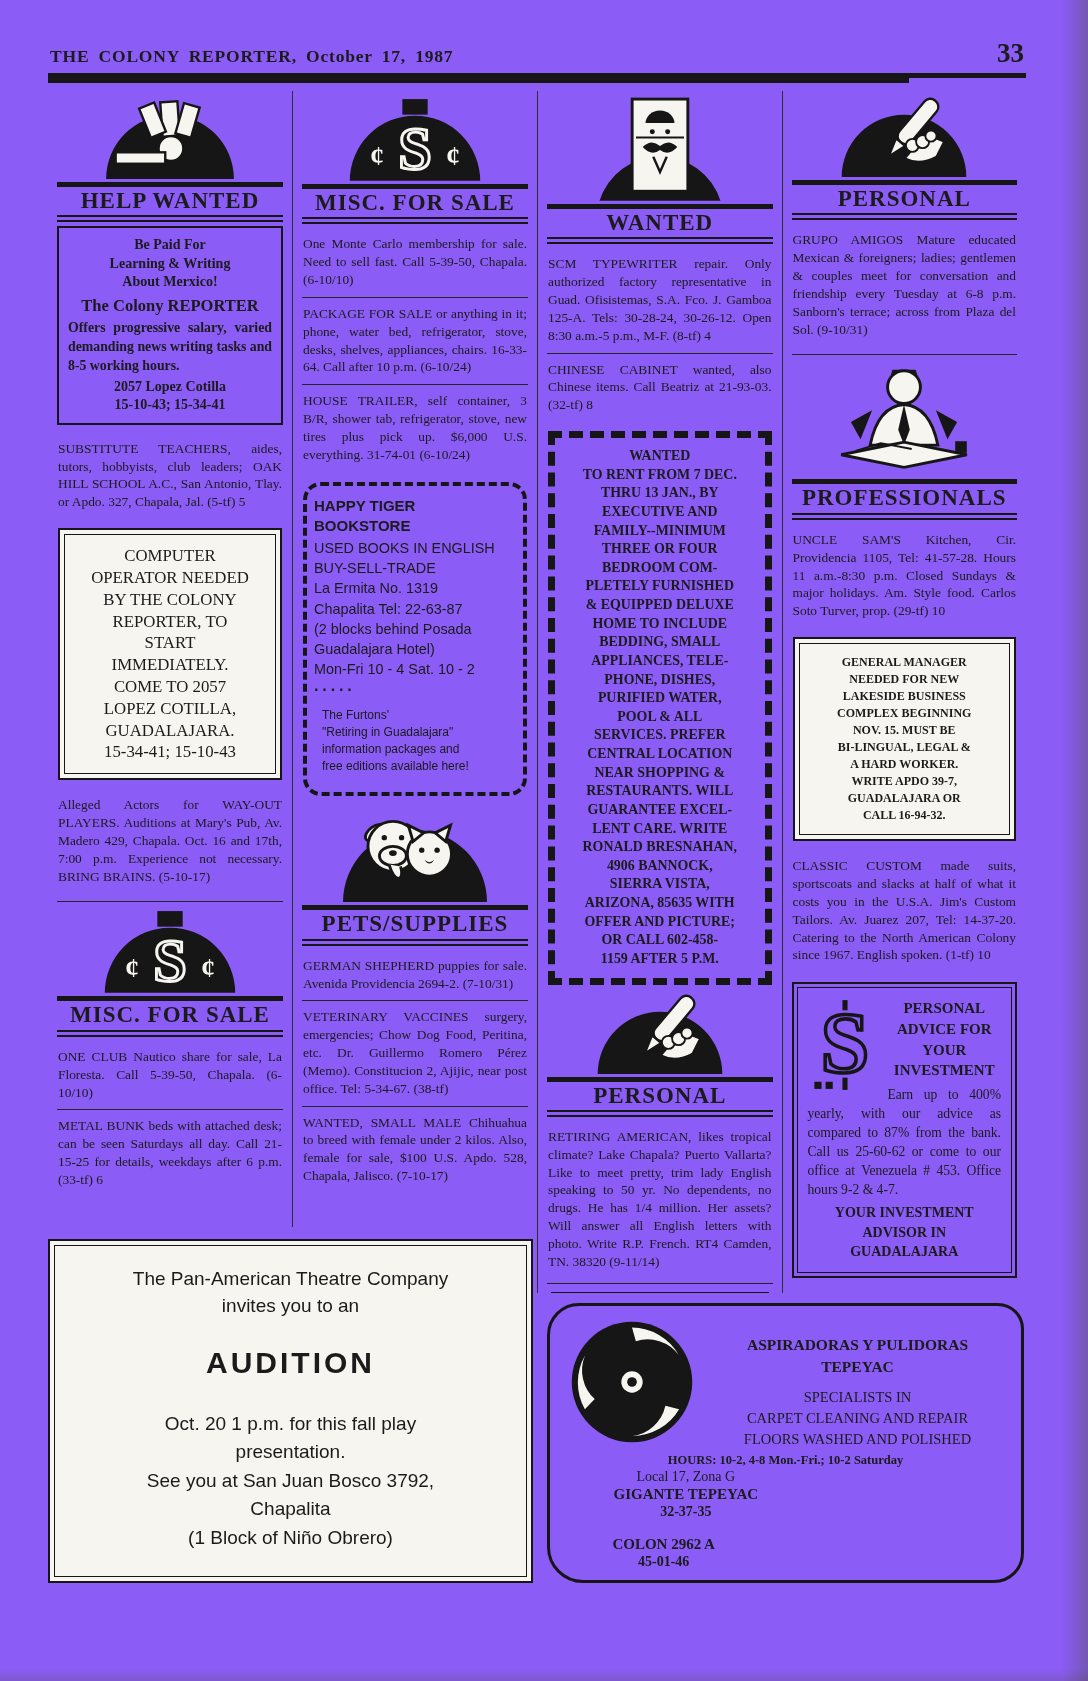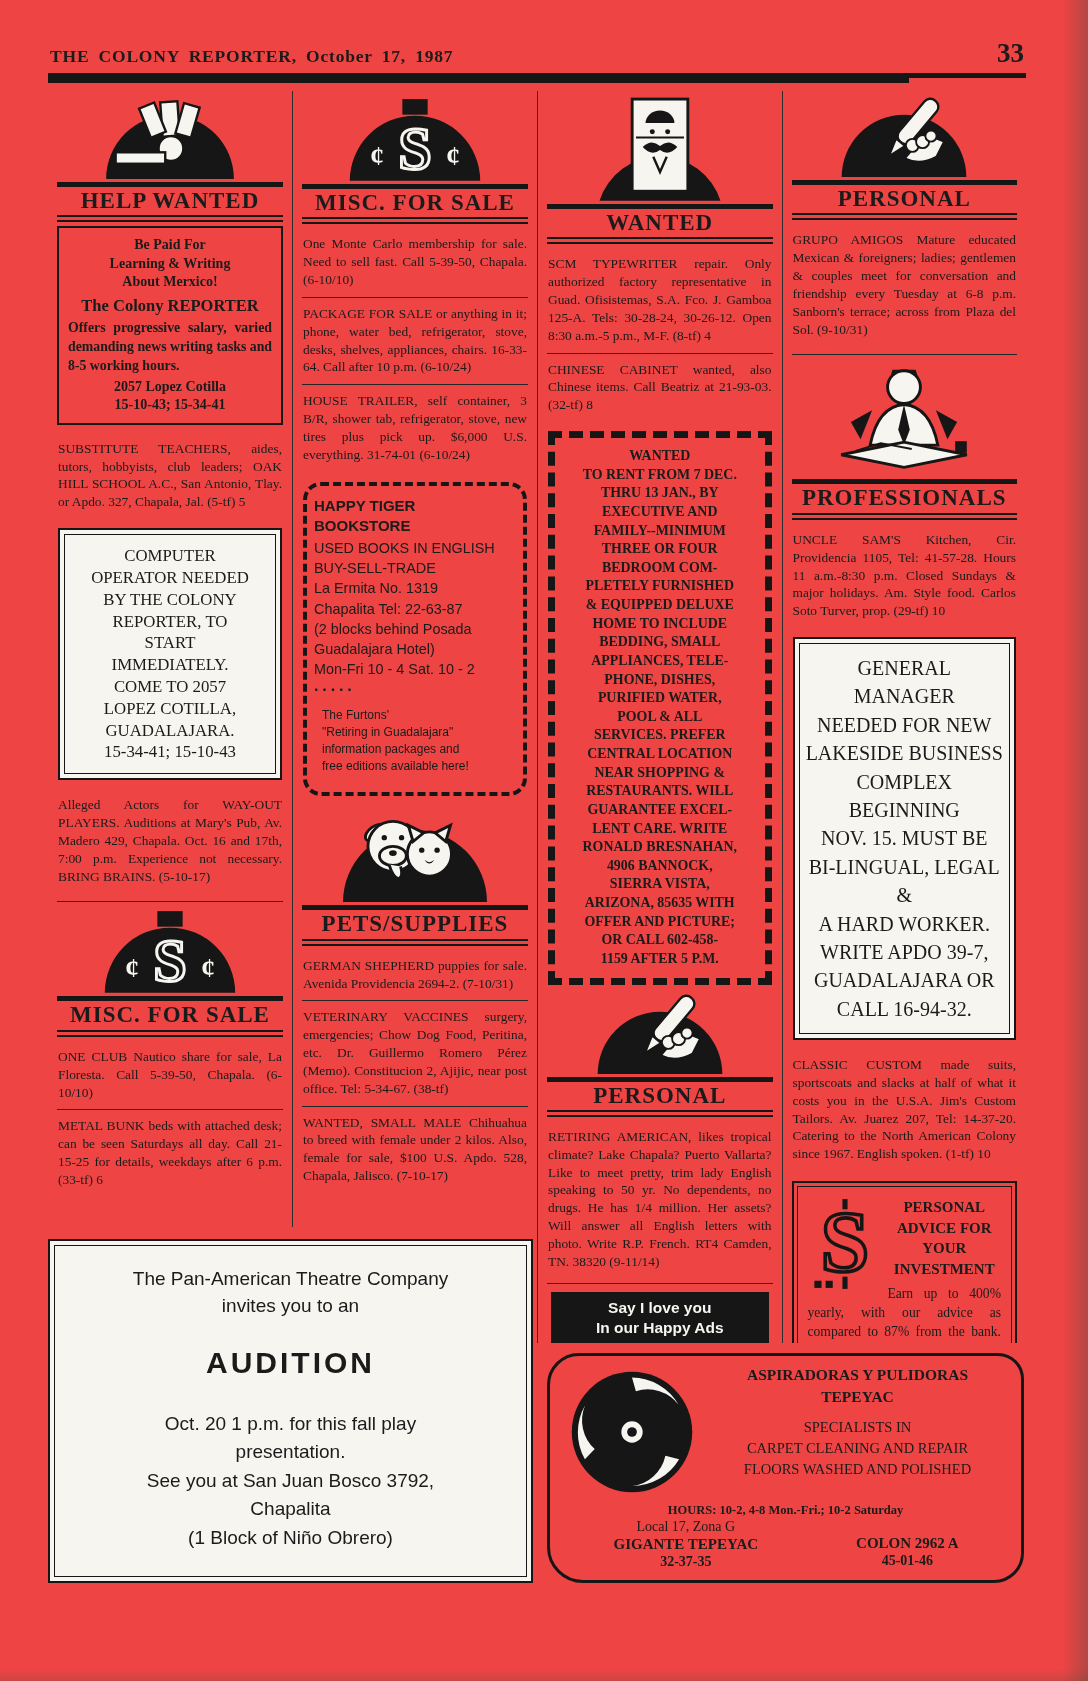--- a/index.html
+++ b/index.html
@@ -4,21 +4,21 @@
 <style>
   html,body{margin:0;padding:0;}
   body{
     width:1088px;height:1681px;overflow:hidden;position:relative;
     background:#efede6;
     font-family:"Liberation Serif",serif;color:#1b1b1b;
     -webkit-font-smoothing:antialiased;
   }
   .sheet{
     position:absolute;inset:0;
-    background:#ef4444;
+    background:#8b5cf6;
     padding:40px 62px 0 48px;box-sizing:border-box;
   }
   .paper-edge{position:absolute;top:0;right:0;width:26px;height:100%;
     background:linear-gradient(to right,rgba(80,75,65,0),rgba(80,75,65,.38));}
   .paper-edge-bottom{position:absolute;left:0;bottom:0;width:100%;height:12px;
     background:linear-gradient(to bottom,rgba(80,75,65,0),rgba(80,75,65,.22));}
 
   
   .mast-row{display:flex;justify-content:space-between;align-items:flex-end;padding:0 2px 6px;}
   .masthead{font-weight:700;font-size:17.5px;letter-spacing:.8px;word-spacing:4px;}
@@ -56,21 +56,21 @@
   
   .bp{border:2.5px solid #161616;padding:8px 9px;margin:4px 0 8px;font-weight:700;}
   .bp p{margin:0;}
   .bp .c{text-align:center;font-size:14px;line-height:1.32;}
   .bp .sub{text-align:center;font-size:16.5px;margin:4px 0 2px;}
   .bp .j{text-align:justify;font-size:13.8px;line-height:1.4;margin:2px 0;}
 
   .duo{border:2.5px solid #161616;padding:4px;margin:9px 1px;background:#f7f5ef;}
   .duo-in{border:1.5px solid #161616;padding:10px 6px;text-align:center;}
   .computer .duo-in{font-size:16.8px;line-height:1.3;}
-  .gm .duo-in{font-weight:400;font-size:20px;line-height:1.42;}
+  .gm .duo-in{font-weight:700;font-size:12px;line-height:1.42;}
 
   .dash-box{border:7px dashed #161616;margin:9px 1px;padding:9px 5px;text-align:center;
     font-weight:700;font-size:13.9px;line-height:1.34;}
 
   .dot-box{border:4px dashed #161616;border-radius:18px;margin:10px 1px;padding:10px 7px;
     text-align:left;font-family:"Liberation Sans",sans-serif;}
   .dot-box .name{font-weight:700;font-size:15px;line-height:1.35;margin:0;}
   .dot-box .info{font-size:14.4px;line-height:1.4;margin:2px 0 0;}
   .dot-box .dots{font-weight:700;letter-spacing:3px;margin:2px 0;}
   .dot-box .furtons{font-size:12px;line-height:1.4;margin:8px;}
@@ -84,27 +84,27 @@
   
   .theatre{margin:12px 4px 0 0;flex-shrink:0;}
   .theatre .duo-in{padding:20px 14px 24px;font-family:"Liberation Sans",sans-serif;}
   .t-intro{font-size:19px;line-height:1.4;margin:0;}
   .t-title{font-size:30px;font-weight:700;letter-spacing:3px;margin:26px 0 30px;}
   .t-details{font-size:19px;line-height:1.5;margin:0;}
 
   
   .tep{border:3px solid #161616;border-radius:32px 26px 30px 36px;
     padding:8px 14px 10px;margin:10px 2px 0 10px;flex-shrink:0;}
-  .tep-top{display:flex;align-items:flex-start;gap:8px;}
+  .tep-top{display:flex;align-items:flex-end;gap:8px;}
   .tep-right{flex:1;text-align:center;}
   .tep-title{font-weight:700;font-size:15.5px;line-height:1.45;margin:0;}
   .tep-spec{font-size:14.5px;line-height:1.45;margin:8px 0 0;}
   .tep-main{text-align:center;font-size:19.5px;letter-spacing:.5px;margin:2px 0 0;}
   .tep-hours{text-align:center;font-weight:700;font-size:12.5px;margin:3px 0 0;}
-  .tep-bot{display:flex;margin-top:1px;}
+  .tep-bot{display:flex;margin-top:1px;flex-direction:column;}
   .tep-bl{width:55%;text-align:center;}
   .tep-br{width:45%;text-align:center;padding-top:15px;}
   .tep-local{font-size:14px;margin:0;}
   .tep-name{font-weight:700;font-size:15px;margin:1px 0 0;}
   .tep-phone{font-weight:700;font-size:14px;margin:1px 0 0;}
 
   
   .inv{border:2.5px solid #161616;padding:3px;margin:10px 0 0;}
   .inv-in{border:1.5px solid #161616;padding:8px 10px 10px;overflow:hidden;}
   .inv-logo{float:left;width:74px;margin:0 6px 2px 0;}

